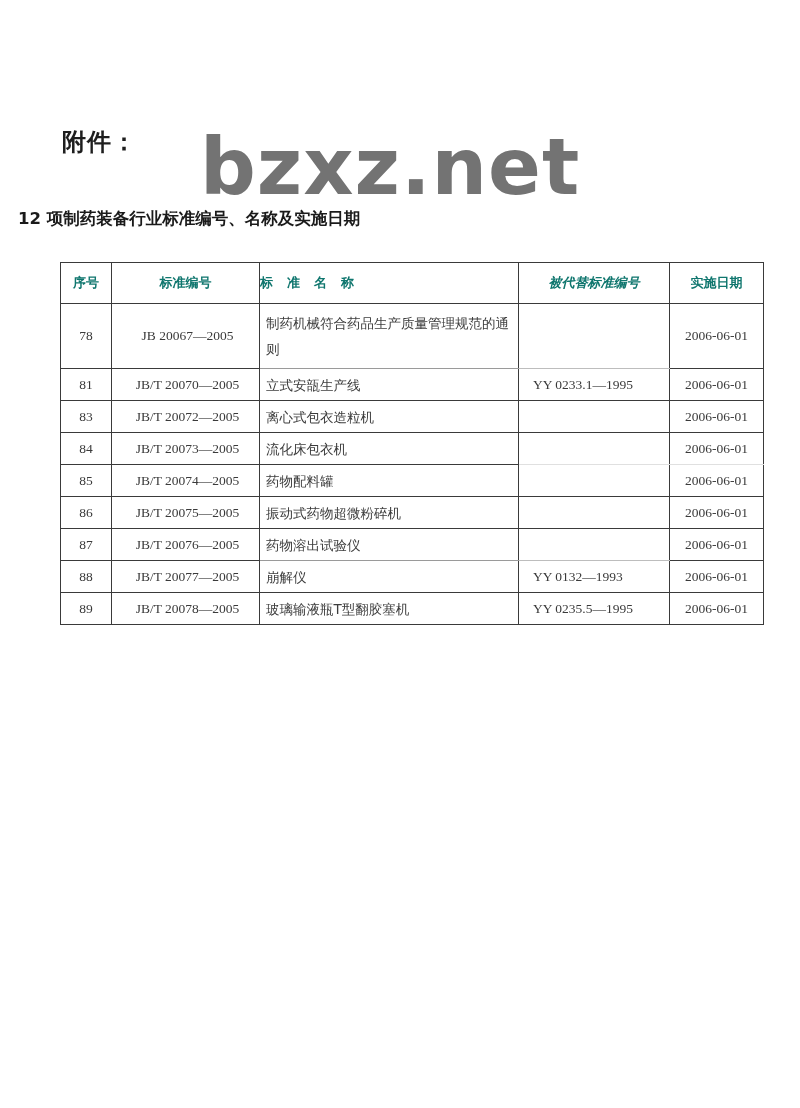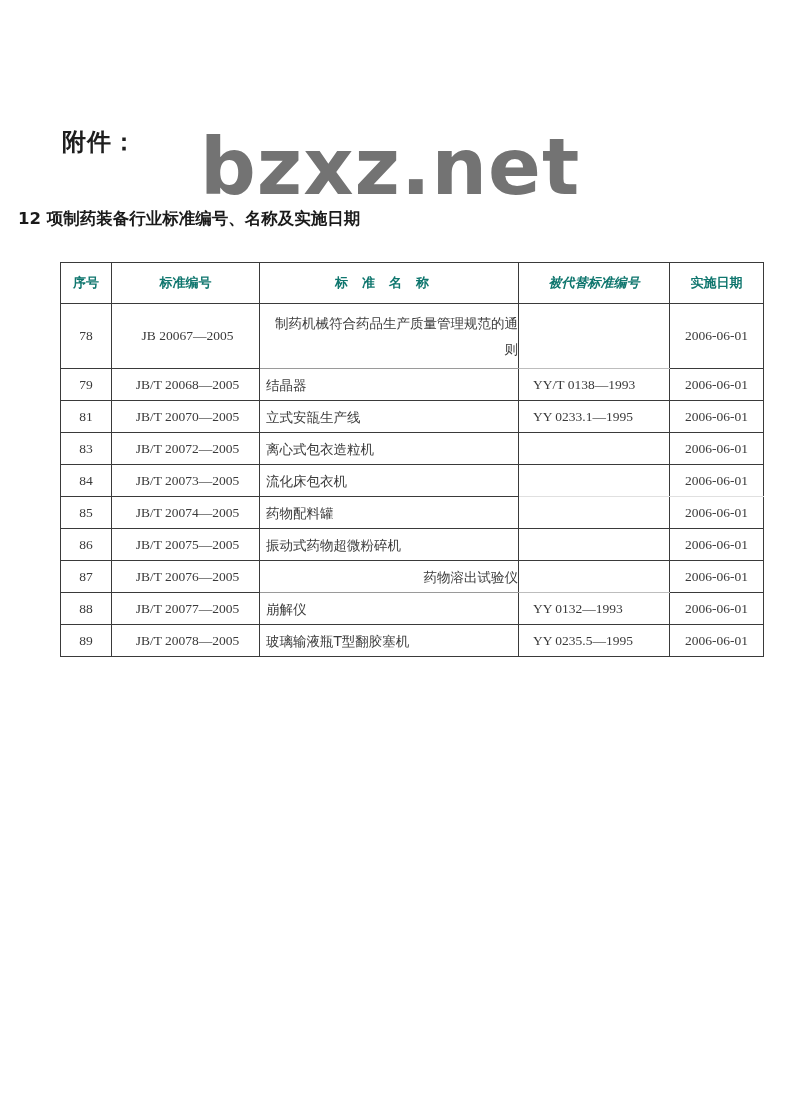--- a/index.html
+++ b/index.html
@@ -78,37 +78,37 @@
       height: 31px;
     }
     .std-table tr.tall td {
       height: 64px;
     }
     .c-seq { width: 50px; text-align: center; }
     .c-code { width: 147px; text-align: center; }
     .c-name { width: 258px; text-align: left; padding-left: 6px !important; }
     .c-old { width: 150px; text-align: left; padding-left: 14px !important; }
     .c-date { width: 93px; text-align: center; }
-    th.c-name { text-align: center; padding-left: 0 !important; letter-spacing: 14px; }
+    th.c-name { padding-left: 0 !important; letter-spacing: 14px; }
     th.c-old { text-align: center; padding-left: 0 !important; font-style: italic; }
     td.c-name {
       font-family: "DejaVu Sans", sans-serif;
       font-size: 13.5px;
       color: #3c3c3c;
       white-space: normal;
       line-height: 26px;
     }
     td.c-seq, td.c-code, td.c-old, td.c-date {
       font-family: "Liberation Serif", "DejaVu Serif", serif;
       font-size: 13.5px;
       color: #3a3a3a;
     }
     td.c-code { padding-left: 4px !important; }
     
-    .std-table tr.soft td.c-name { border-bottom-color: #9a9a9a; text-align: right; }
+    .std-table tr.soft td.c-name { border-bottom-color: #9a9a9a; }
     .std-table tr.soft td.c-old { border-bottom-color: #bdbdbd; }
     .std-table tr.nob td.c-old, .std-table tr.nob td.c-date { border-bottom-color: #e0e0e0; }
     .std-table th.c-old, .std-table th.c-name { border-left-style: dashed; border-left-color: #888; }
     .std-table td.c-old { border-left-color: #c8c8c8; border-left-style: dotted; }
   </style>
 </head>
 <body>
 
 <div class="attach-label">附件：</div>
 <div class="watermark">bzxz.net</div>
@@ -123,27 +123,20 @@
       <th class="c-old">被代替标准编号</th>
       <th class="c-date">实施日期</th>
     </tr>
   </thead>
   <tbody>
     <tr class="tall soft">
       <td class="c-seq">78</td>
       <td class="c-code">JB 20067—2005</td>
       <td class="c-name">制药机械符合药品生产质量管理规范的通则</td>
       <td class="c-old"></td>
-      <td class="c-date">2006-06-01</td>
-    </tr>
-    <tr>
-      <td class="c-seq">79</td>
-      <td class="c-code">JB/T 20068—2005</td>
-      <td class="c-name">结晶器</td>
-      <td class="c-old">YY/T 0138—1993</td>
       <td class="c-date">2006-06-01</td>
     </tr>
     <tr>
       <td class="c-seq">81</td>
       <td class="c-code">JB/T 20070—2005</td>
       <td class="c-name">立式安瓿生产线</td>
       <td class="c-old">YY 0233.1—1995</td>
       <td class="c-date">2006-06-01</td>
     </tr>
     <tr>

